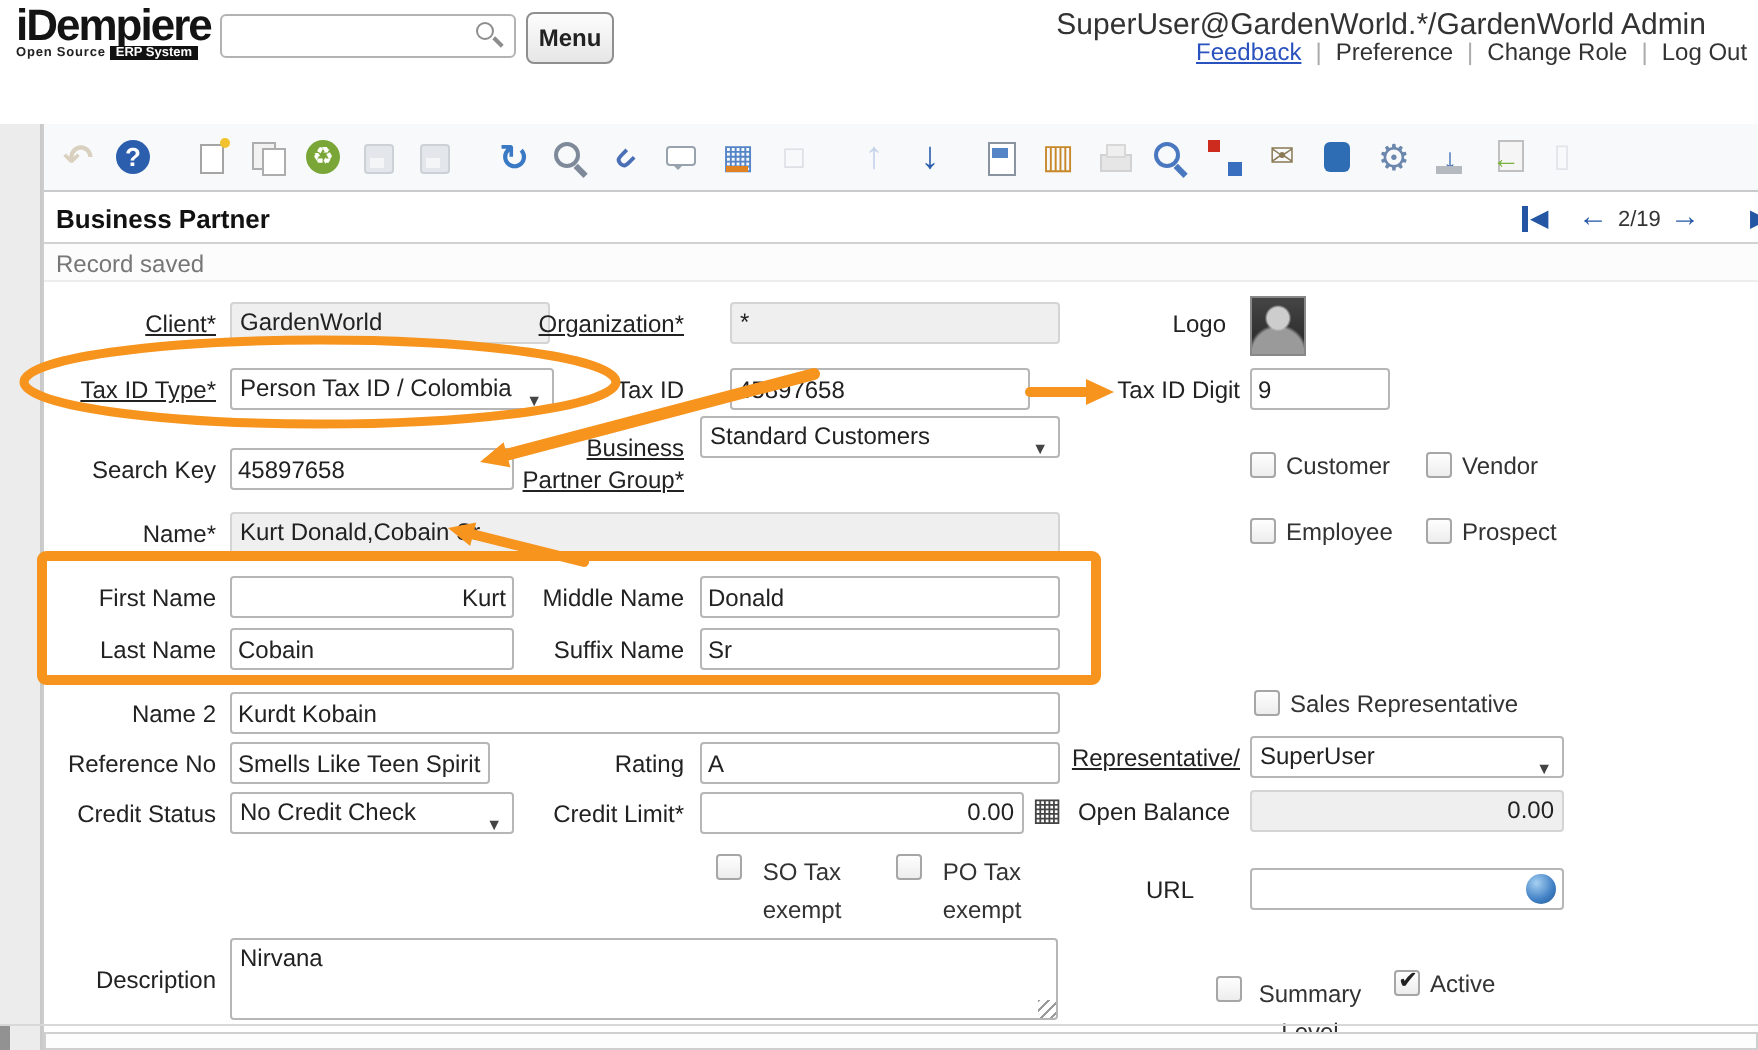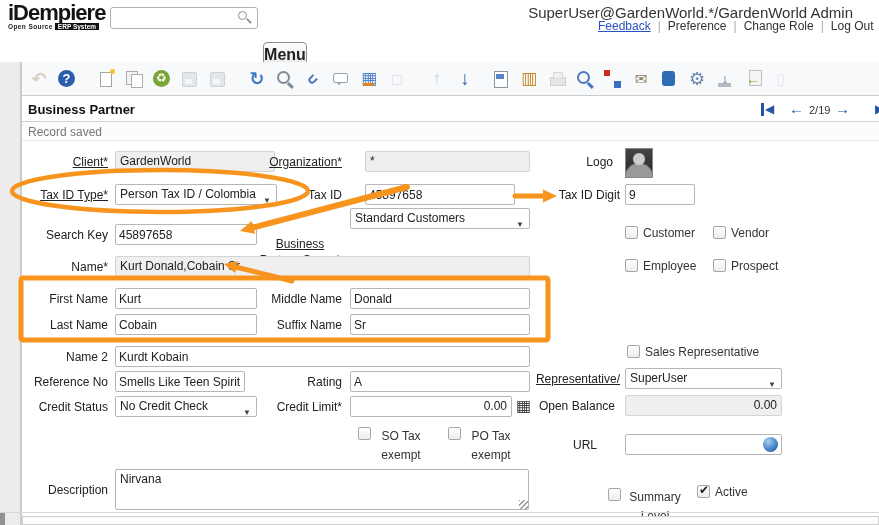--- a/index.html
+++ b/index.html
@@ -10,22 +10,22 @@
   .logo{position:absolute;left:8px;top:2px;width:110px;}
   .logo-title{font-size:22px;font-weight:bold;color:#141414;letter-spacing:-1px;line-height:22px;}
   .logo-tag{display:flex;align-items:center;margin-top:-1px;}
   .logo-tag .t1{font-size:6.5px;font-weight:bold;color:#222;letter-spacing:.4px;}
   .logo-tag .t2{font-size:6.5px;font-weight:bold;color:#fff;background:#111;padding:0 3px;margin-left:2px;}
   .searchbox{position:absolute;left:110px;top:7px;width:148px;height:22px;border:1px solid #b3b3b3;
              border-radius:3px;box-sizing:border-box;font-size:12px;padding:0 20px 0 5px;background:#fff;}
   .mag-sm{position:absolute;left:238px;top:11px;width:7px;height:7px;border:1.5px solid #8d8d8d;border-radius:50%;}
   .mag-sm::after{content:"";position:absolute;left:7px;top:8px;width:6px;height:2px;background:#8d8d8d;transform:rotate(45deg);}
   .menu-btn{position:absolute;left:263px;top:6px;width:42px;height:24px;border:1px solid #8f8f8f;border-radius:4px;
-            background:linear-gradient(#fdfdfd,#e6e6e6);font-size:16px;font-weight:bold;color:#222;
-            display:flex;align-items:center;justify-content:center;margin-top:36px;}
+            background:linear-gradient(#fdfdfd,#e6e6e6);font-size:12px;font-weight:bold;color:#222;
+            display:flex;align-items:center;justify-content:center;}
   .userline{position:absolute;right:26px;top:4px;font-size:15px;color:#333;}
   .hlinks{position:absolute;left:598px;top:19px;white-space:nowrap;font-size:12px;color:#333;text-align:center;}
   .hlink{cursor:pointer;}
   .hlink.blue{color:#2a52be;text-decoration:underline;}
   .hsep{color:#aaa;margin:0 7px;}
   
   .tabbar{position:absolute;left:0;top:38px;width:879px;height:24px;
           background:linear-gradient(#f0f1f3,#dfe2e5);border-bottom:1px solid #b0b5ba;}
   .west-btn{position:absolute;left:3px;top:4px;width:15px;height:15px;border:1px solid #999;border-radius:50%;
             background:#fafafa;color:#555;font-size:9px;line-height:14px;text-align:center;}
@@ -79,21 +79,21 @@
   .nav-first{position:absolute;left:739px;top:6px;color:#2456a4;font-size:12px;border-left:3px solid #2456a4;padding-left:1px;line-height:13px;}
   .nav-prev{position:absolute;left:767px;top:3px;color:#2456a4;font-size:15px;font-weight:bold;}
   .nav-pos{position:absolute;left:787px;top:7px;font-size:11px;color:#333;}
   .nav-next{position:absolute;left:813px;top:3px;color:#2456a4;font-size:15px;font-weight:bold;}
   .nav-last{position:absolute;left:853px;top:6px;color:#2456a4;font-size:12px;border-right:3px solid #2456a4;padding-right:1px;line-height:13px;}
   .status-row{position:absolute;left:22px;top:121px;width:857px;height:18px;background:#fcfcfc;
               border-top:1px solid #d2d2d2;border-bottom:1px solid #ededed;}
   .status-text{position:absolute;left:6px;top:3px;font-size:12px;color:#777;}
   
   .lbl{position:absolute;font-size:12px;color:#222;text-align:right;white-space:nowrap;overflow:hidden;}
-  .lbl.center{text-align:center;margin-top:20px;}
+  .lbl.center{text-align:right;}
   .lnk{text-decoration:underline;}
   .fld{position:absolute;height:21px;box-sizing:border-box;border:1px solid #b6b6b6;border-radius:2px;
        background:#fff;font-size:12px;line-height:19px;padding:0 4px;font-family:inherit;color:#222;}
   input.fld{padding:0 3px;}
   .ro{background:#efefef;border-color:#d4d4d4;}
   .num{text-align:right;}
   .combo{padding-right:16px;}
   .combo::after{content:"▼";position:absolute;right:5px;top:6px;font-size:8px;color:#444;}
   .logo-img{position:absolute;left:625px;top:148px;width:28px;height:30px;border:1px solid #888;box-sizing:border-box;
     background:radial-gradient(circle at 50% 36%,#cdcdcd 0 24%,rgba(0,0,0,0) 30%),
@@ -220,21 +220,21 @@
   <div class="cbrow" style="left:625px;top:259px">
     <span class="cb"></span>
     <span class="cb-label">Employee</span>
   </div>
   <div class="cbrow" style="left:713px;top:259px">
     <span class="cb"></span>
     <span class="cb-label">Prospect</span>
   </div>
 
   <div class="lbl" style="left:18px;top:292px;width:90px">First Name</div>
-  <input class="fld" style="left: 115px; top: 288px; width: 142px;" value="Kurt">
+  <input class="fld" style="left: 115px; top: 288px; width: 142px; text-align: right;" value="Kurt">
   <div class="lbl" style="left:234px;top:292px;width:108px">Middle Name</div>
   <input class="fld" style="left: 350px; top: 288px; width: 180px;" value="Donald">
   <div class="lbl" style="left:18px;top:318px;width:90px">Last Name</div>
   <input class="fld" style="left: 115px; top: 314px; width: 142px;" value="Cobain">
   <div class="lbl" style="left:234px;top:318px;width:108px">Suffix Name</div>
   <input class="fld" style="left: 350px; top: 314px; width: 180px;" value="Sr">
 
   <div class="lbl" style="left:18px;top:350px;width:90px">Name 2</div>
   <input class="fld" style="left: 115px; top: 346px; width: 415px;" value="Kurdt Kobain">
   <div class="cbrow" style="left:627px;top:345px">

